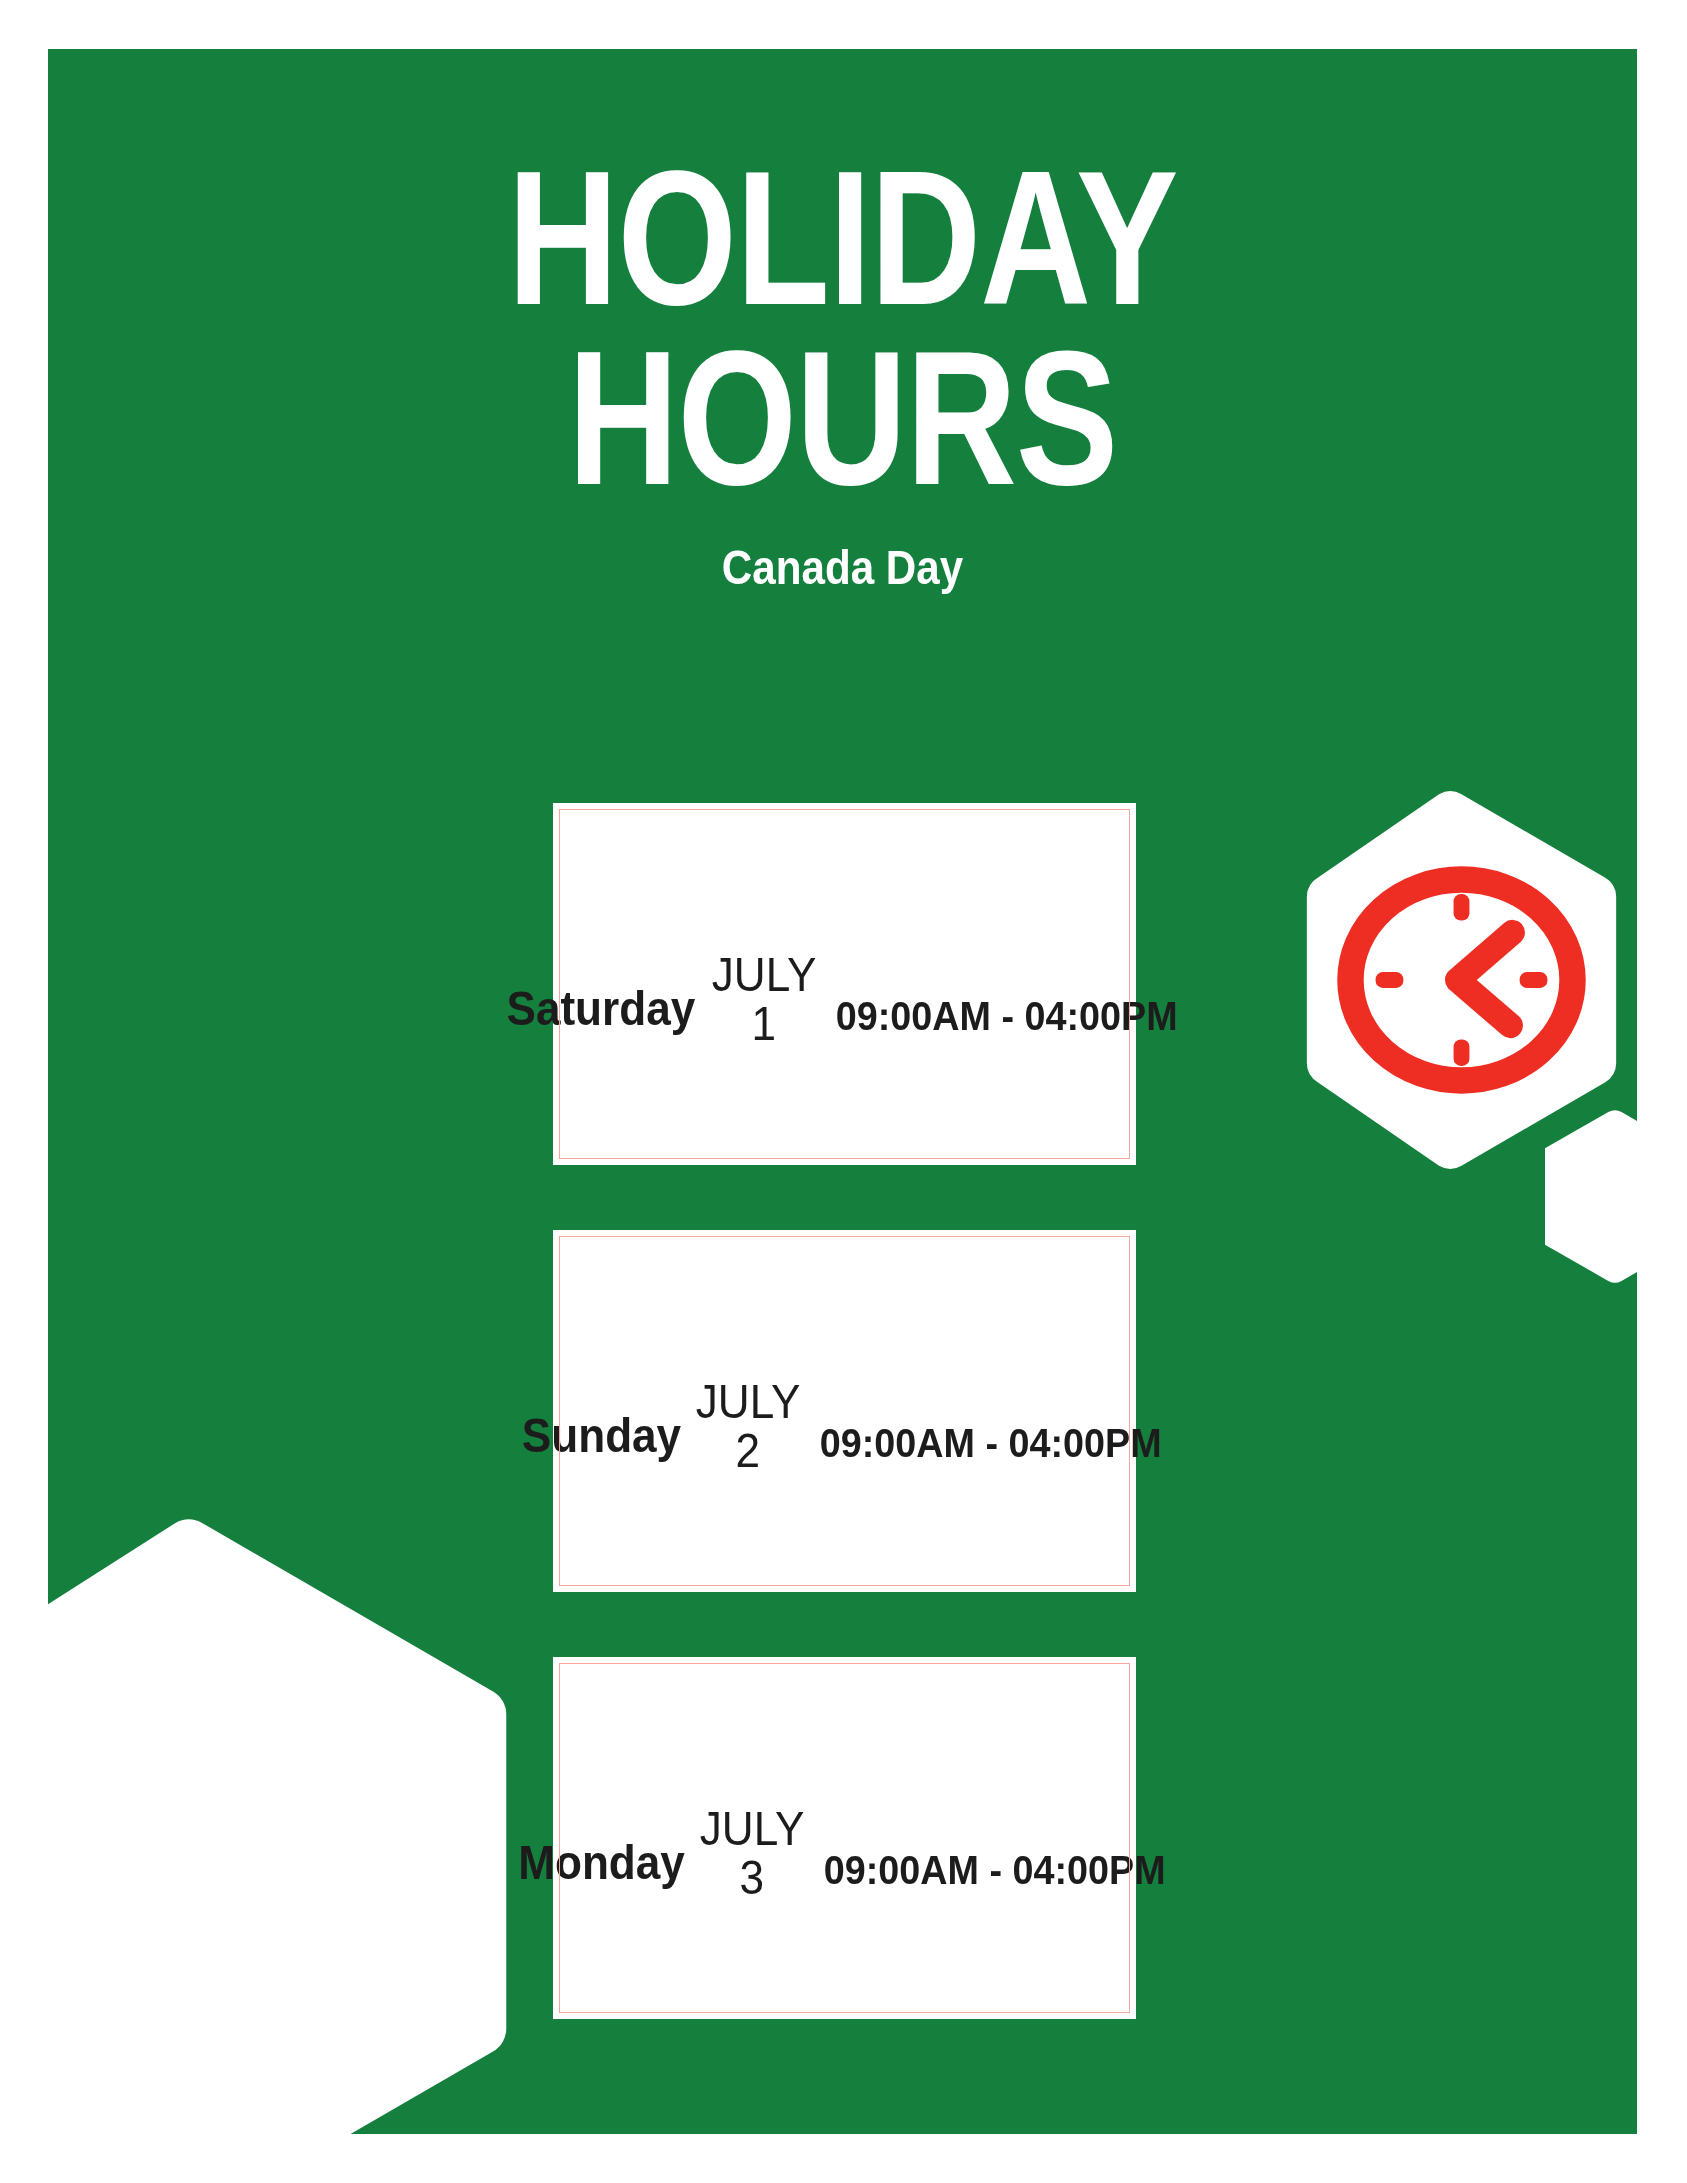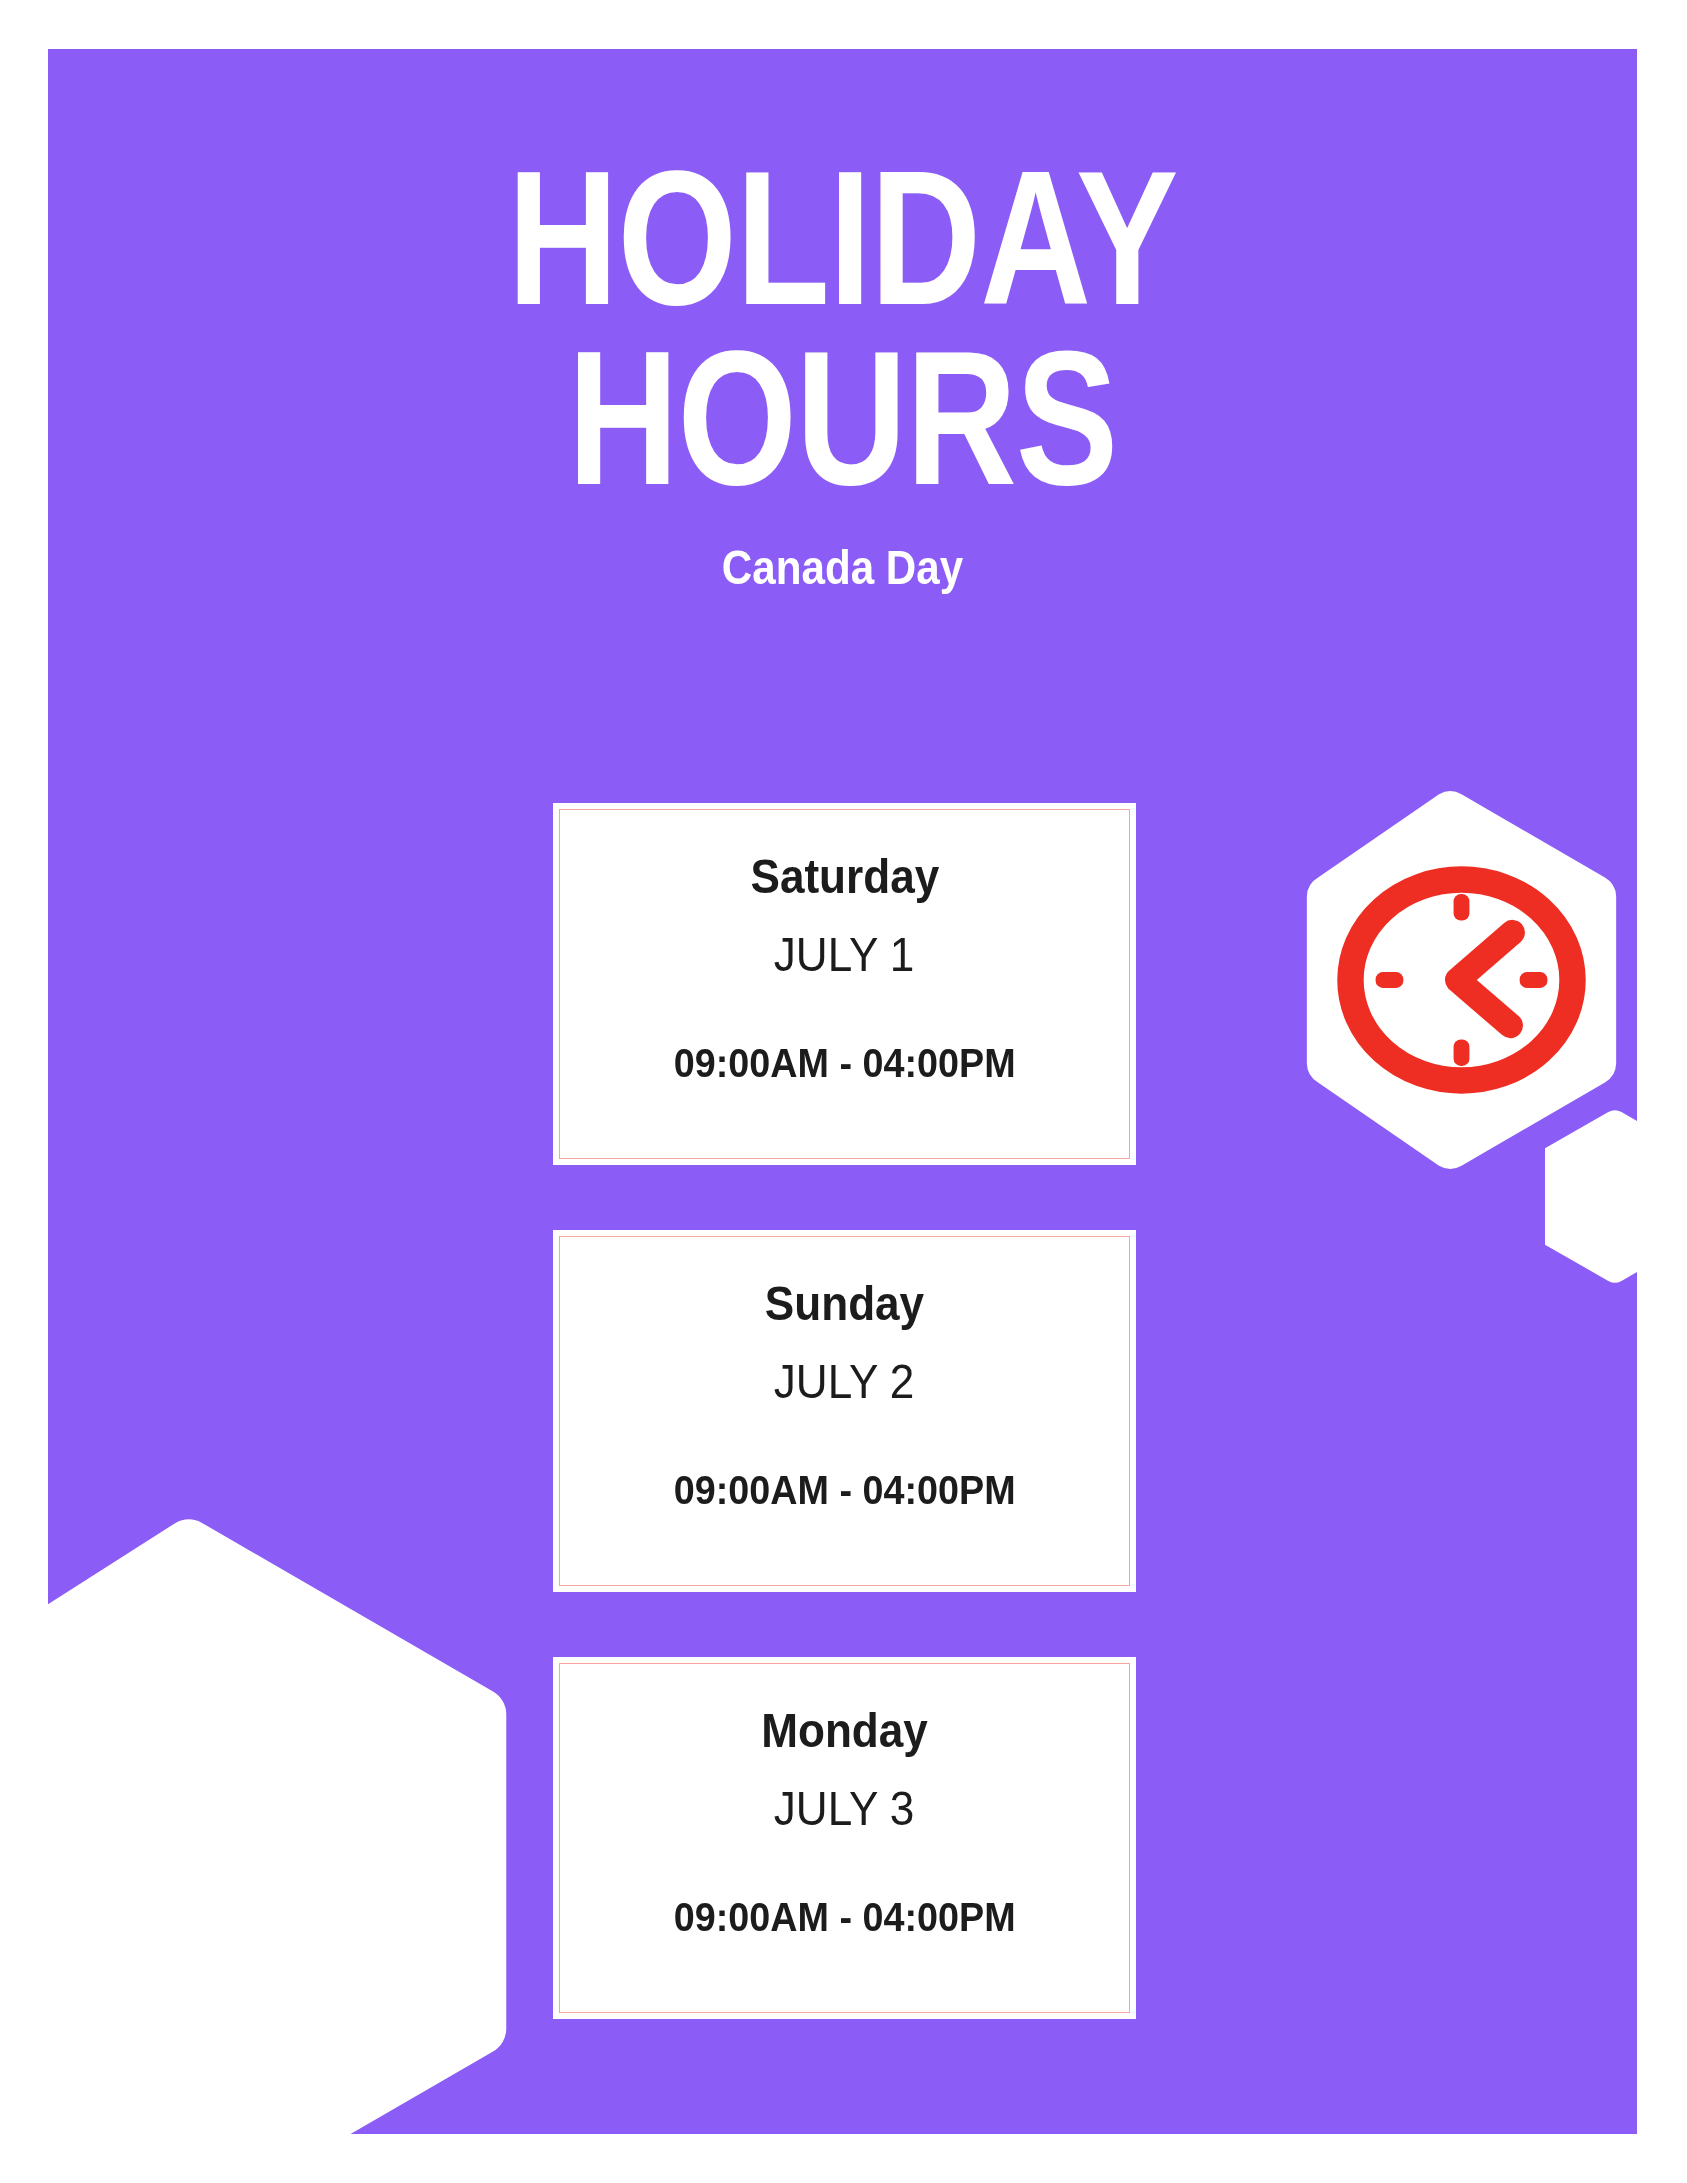--- a/index.html
+++ b/index.html
@@ -14,21 +14,21 @@
     overflow: hidden;
   }
 
   
   #poster {
     position: absolute;
     left: 48px;
     top: 49px;
     width: 1589px;
     height: 2085px;
-    background: #8b5cf6;
+    background: #15803d;
     overflow: hidden;
   }
 
   
   .title-block {
     position: absolute;
     left: 0;
     top: 99px;
     width: 100%;
     text-align: center;
@@ -104,24 +104,24 @@
     top: 6px;
     right: 6px;
     bottom: 6px;
     border: 1.3px solid #F7A69E;
     pointer-events: none;
   }
   .card-inner {
     position: absolute;
     left: 0; right: 0; top: 0; bottom: 0;
     display: flex;
-    flex-direction: column;
     align-items: center;
     text-align: center;
     color: #1C1C1C;
+    justify-content: center;
   }
   .card-day {
     margin-top: 49px;
     font-family: "Liberation Sans Narrow", "Liberation Sans", sans-serif;
     font-weight: 700;
     font-size: 49px;
     line-height: 1;
     letter-spacing: 0px;
     transform: scaleX(0.90);
   }

